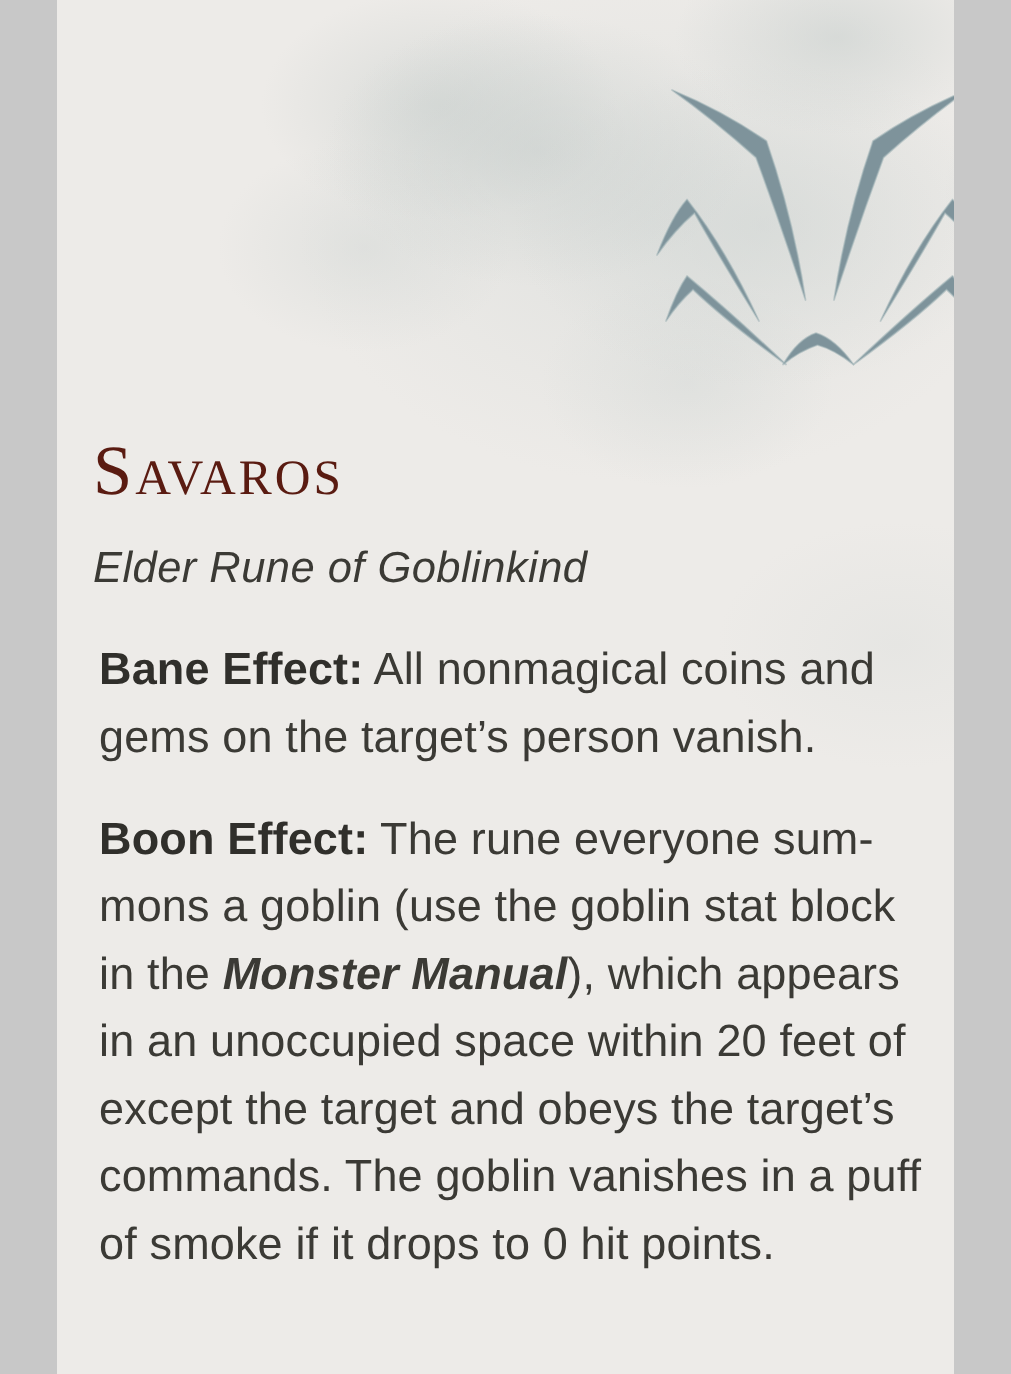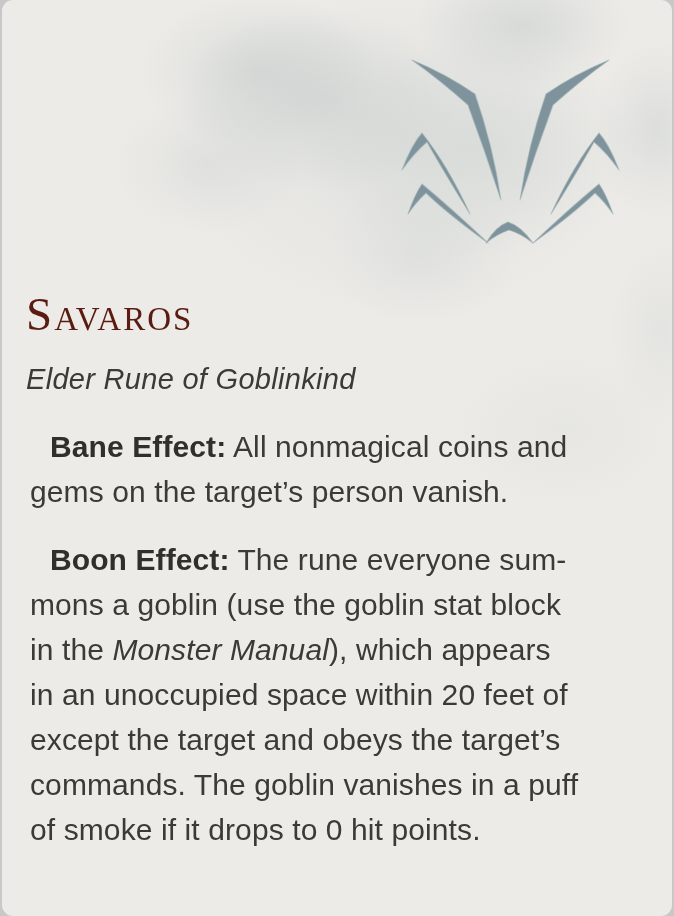--- a/index.html
+++ b/index.html
@@ -2,36 +2,35 @@
 <html><head>
 <meta charset="utf-8">
 <style>
   html,body{margin:0;padding:0;}
   body{
     font-family:"Liberation Sans",sans-serif;
     background:#c8c8c8;
   }
   .page{
     position:relative;
-    width:670px;height:916px;
+    width:598px;height:916px;
     margin:0 auto;
     overflow:hidden;
     background-color:var(--page-bg,#edebe8);
     background-image:
       radial-gradient(ellipse 150px 90px  at 520px 25px,  rgba(198,205,203,.55), rgba(198,205,203,0) 72%),
       radial-gradient(ellipse 200px 130px at 320px 100px, rgba(197,204,202,.50), rgba(197,204,202,0) 70%),
       radial-gradient(ellipse 170px 110px at 255px 70px,  rgba(193,201,199,.45), rgba(193,201,199,0) 70%),
       radial-gradient(ellipse 230px 150px at 470px 150px, rgba(202,209,207,.45), rgba(202,209,207,0) 72%),
       radial-gradient(ellipse 140px 100px at 205px 165px, rgba(205,211,209,.40), rgba(205,211,209,0) 70%),
       radial-gradient(ellipse 130px 95px  at 420px 255px, rgba(206,212,210,.35), rgba(206,212,210,0) 75%),
       radial-gradient(ellipse 90px 130px  at 655px 130px, rgba(200,207,205,.45), rgba(200,207,205,0) 70%),
       radial-gradient(ellipse 70px 120px  at 660px 330px, rgba(208,213,211,.35), rgba(208,213,211,0) 75%),
       radial-gradient(ellipse 320px 230px at 400px 150px, rgba(213,217,215,.50), rgba(213,217,215,0) 75%),
       radial-gradient(ellipse 160px 110px at 560px 430px, rgba(214,218,216,.30), rgba(214,218,216,0) 75%);
-    border-radius: 11px;
   }
   .rune-wrap{
     position:absolute;left:393px;top:46px;
     width:232px;height:210px;
   }
   .rune-wrap svg{display:block;width:100%;height:100%;}
   .rune-stroke{
     fill:var(--rune-color,#7e939b);
     stroke:#9db0b5;stroke-width:1.2;stroke-opacity:.55;
     stroke-linejoin:round;
@@ -55,22 +54,22 @@
     letter-spacing:.3px;
   }
   .body-text{
     position:absolute;left:28px;top:424px;width:634px;
     font-size:30px;line-height:45px;
     color:var(--body-color,#3b3a35);
     letter-spacing:.1px;
   }
   .para{margin:0 0 23px 0;}
   .line{white-space:nowrap;}
-  .seg-bold{font-weight:700;color:#302f2b;margin-left:20px;}
-  .seg-italic{font-style:italic;}
+  .seg-bold{font-weight:700;color:#302f2b;}
+  .seg-italic{font-style:italic;font-weight:bold;}
   .seg-regular{font-weight:400;}
 </style>
 </head>
 <body>
 
 <div class="page" style="--page-bg: #edebe8; --rune-color: #7e939b; --title-color: #5a1b11; --body-color: #3b3a35;">
 
   <div class="rune-wrap">
     <svg viewBox="0 0 230 210" xmlns="http://www.w3.org/2000/svg" aria-hidden="true">
 

